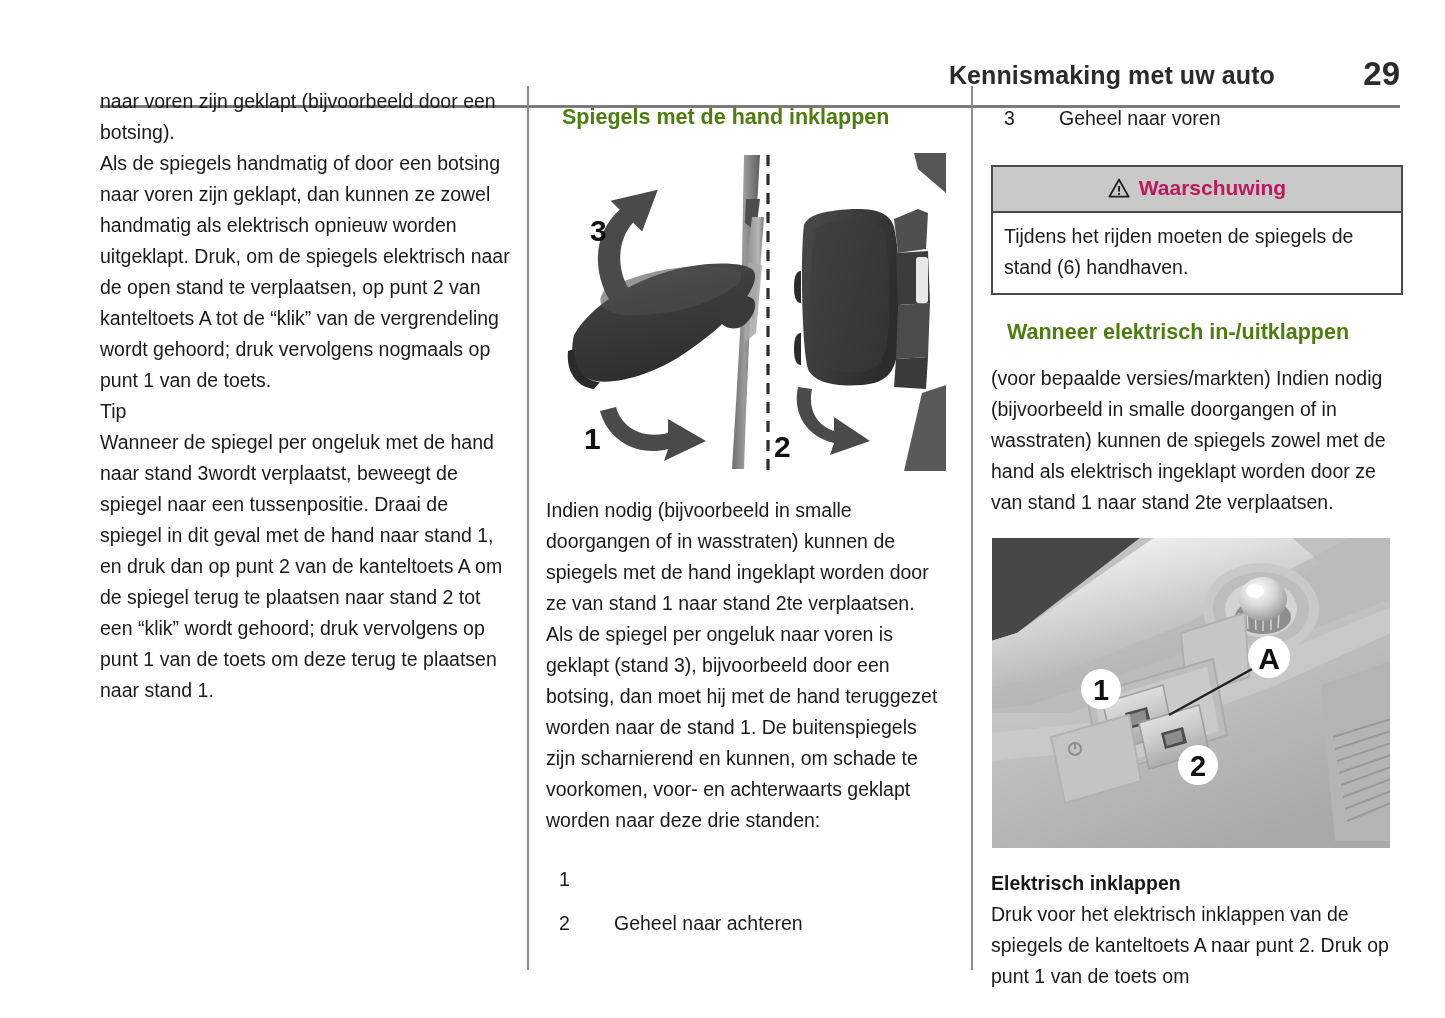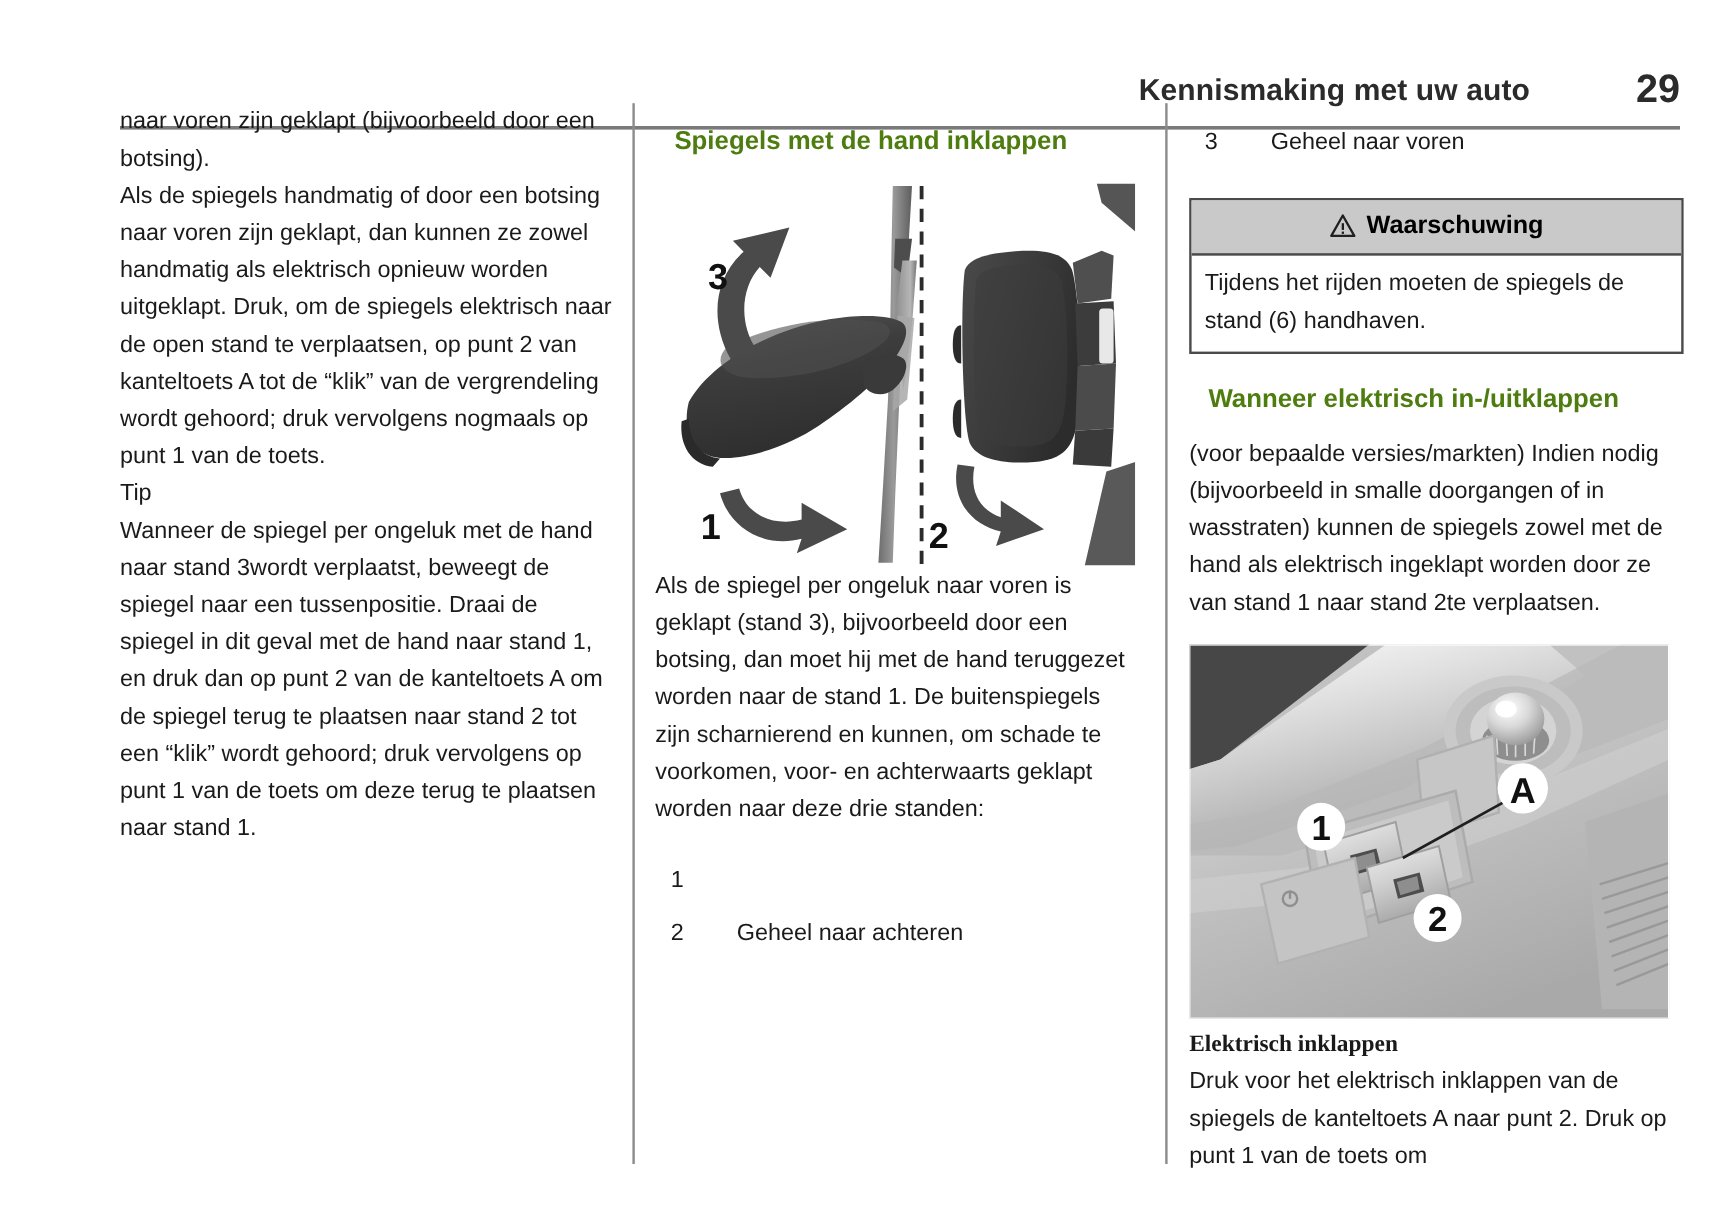--- a/index.html
+++ b/index.html
@@ -116,21 +116,21 @@
     box-sizing: border-box;
     width: 412px;
     background: #ffffff;
   }
   .warn-head {
     background: #c9c9c9;
     border-bottom: 2px solid #4a4a4a;
     text-align: center;
     font-size: 21px;
     font-weight: bold;
-    color: #000000;
+    color: #be185d;
     padding: 9px 0 11px 0;
     display: flex;
     align-items: center;
     justify-content: center;
     gap: 9px;
   }
   .warn-body {
     font-size: 19.5px;
     line-height: 31px;
     padding: 8px 11px 10px 11px;
@@ -238,20 +238,21 @@
 
       <path d="M252 234 C246 262 262 284 288 290 L284 302 L324 288 L288 264 L288 278
                C270 272 262 256 266 236 Z" fill="#4a4a4a"></path>
 
       <text x="44" y="88" class="callout-txt" font-size="30" fill="#111111">3</text>
       <text x="38" y="296" class="callout-txt" font-size="30" fill="#111111">1</text>
       <text x="228" y="304" class="callout-txt" font-size="30" fill="#111111">2</text>
     </svg>
   </div>
 
+  <p class="body" style="margin-top:22px;">Indien nodig (bijvoorbeeld in smalle doorgangen of in wasstraten) kunnen de spiegels met de hand ingeklapt worden door ze van stand 1 naar stand 2te verplaatsen.</p>
   <p class="body">Als de spiegel per ongeluk naar voren is geklapt (stand 3), bijvoorbeeld door een botsing, dan moet hij met de hand teruggezet worden naar de stand 1. De buitenspiegels zijn scharnierend en kunnen, om schade te voorkomen, voor- en achterwaarts geklapt worden naar deze drie standen:</p>
 
   <div class="num-list" style="margin-top:28px;">
     <div class="num-row">
       <span class="num">1</span>
     </div>
     <div class="num-row">
       <span class="num">2</span>
       <span class="num-label">Geheel naar achteren</span>
     </div>
@@ -390,15 +391,15 @@
         <g>
           <circle cx="278" cy="120" r="21" fill="#ffffff"></circle>
           <text x="278" y="132" text-anchor="middle" class="callout-txt" font-size="30" fill="#111111">A</text>
         </g>
 
         <rect x="0.5" y="0.5" width="399" height="311" fill="none" stroke="#ffffff" stroke-width="1"></rect>
       </g>
     </svg>
   </div>
 
-  <h3 class="sub-head" style="margin-top:6px;font-family:Liberation Serif, serif;">Elektrisch inklappen</h3>
+  <h3 class="sub-head" style="margin-top:19px;">Elektrisch inklappen</h3>
   <p class="body">Druk voor het elektrisch inklappen van de spiegels de kanteltoets A naar punt 2. Druk op punt 1 van de toets om</p>
 </div>
 
 </body></html>

